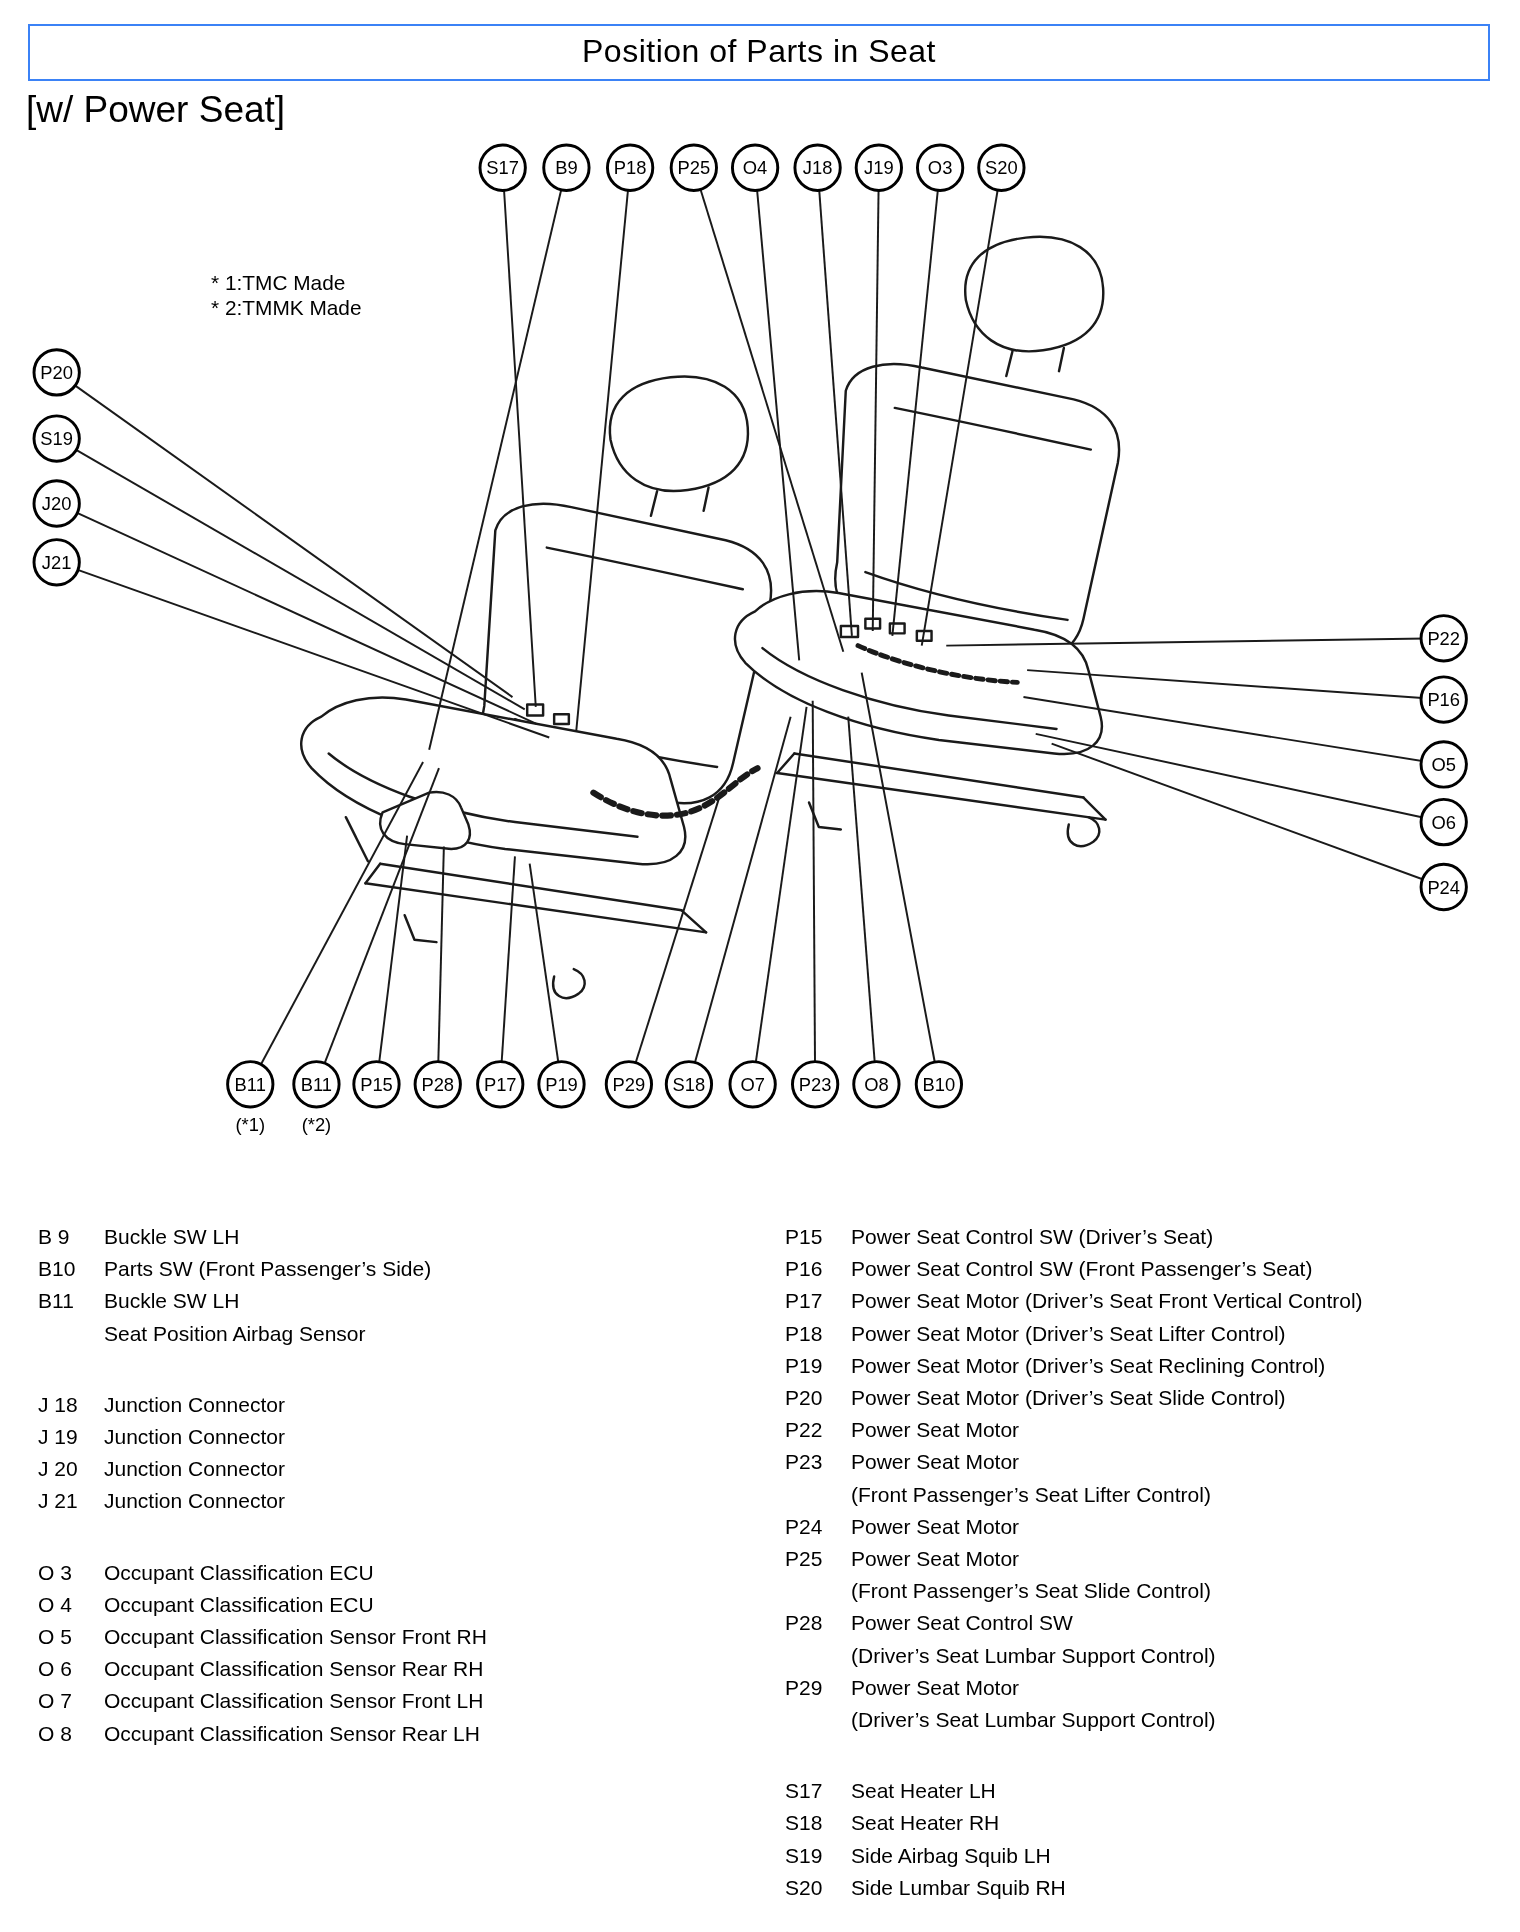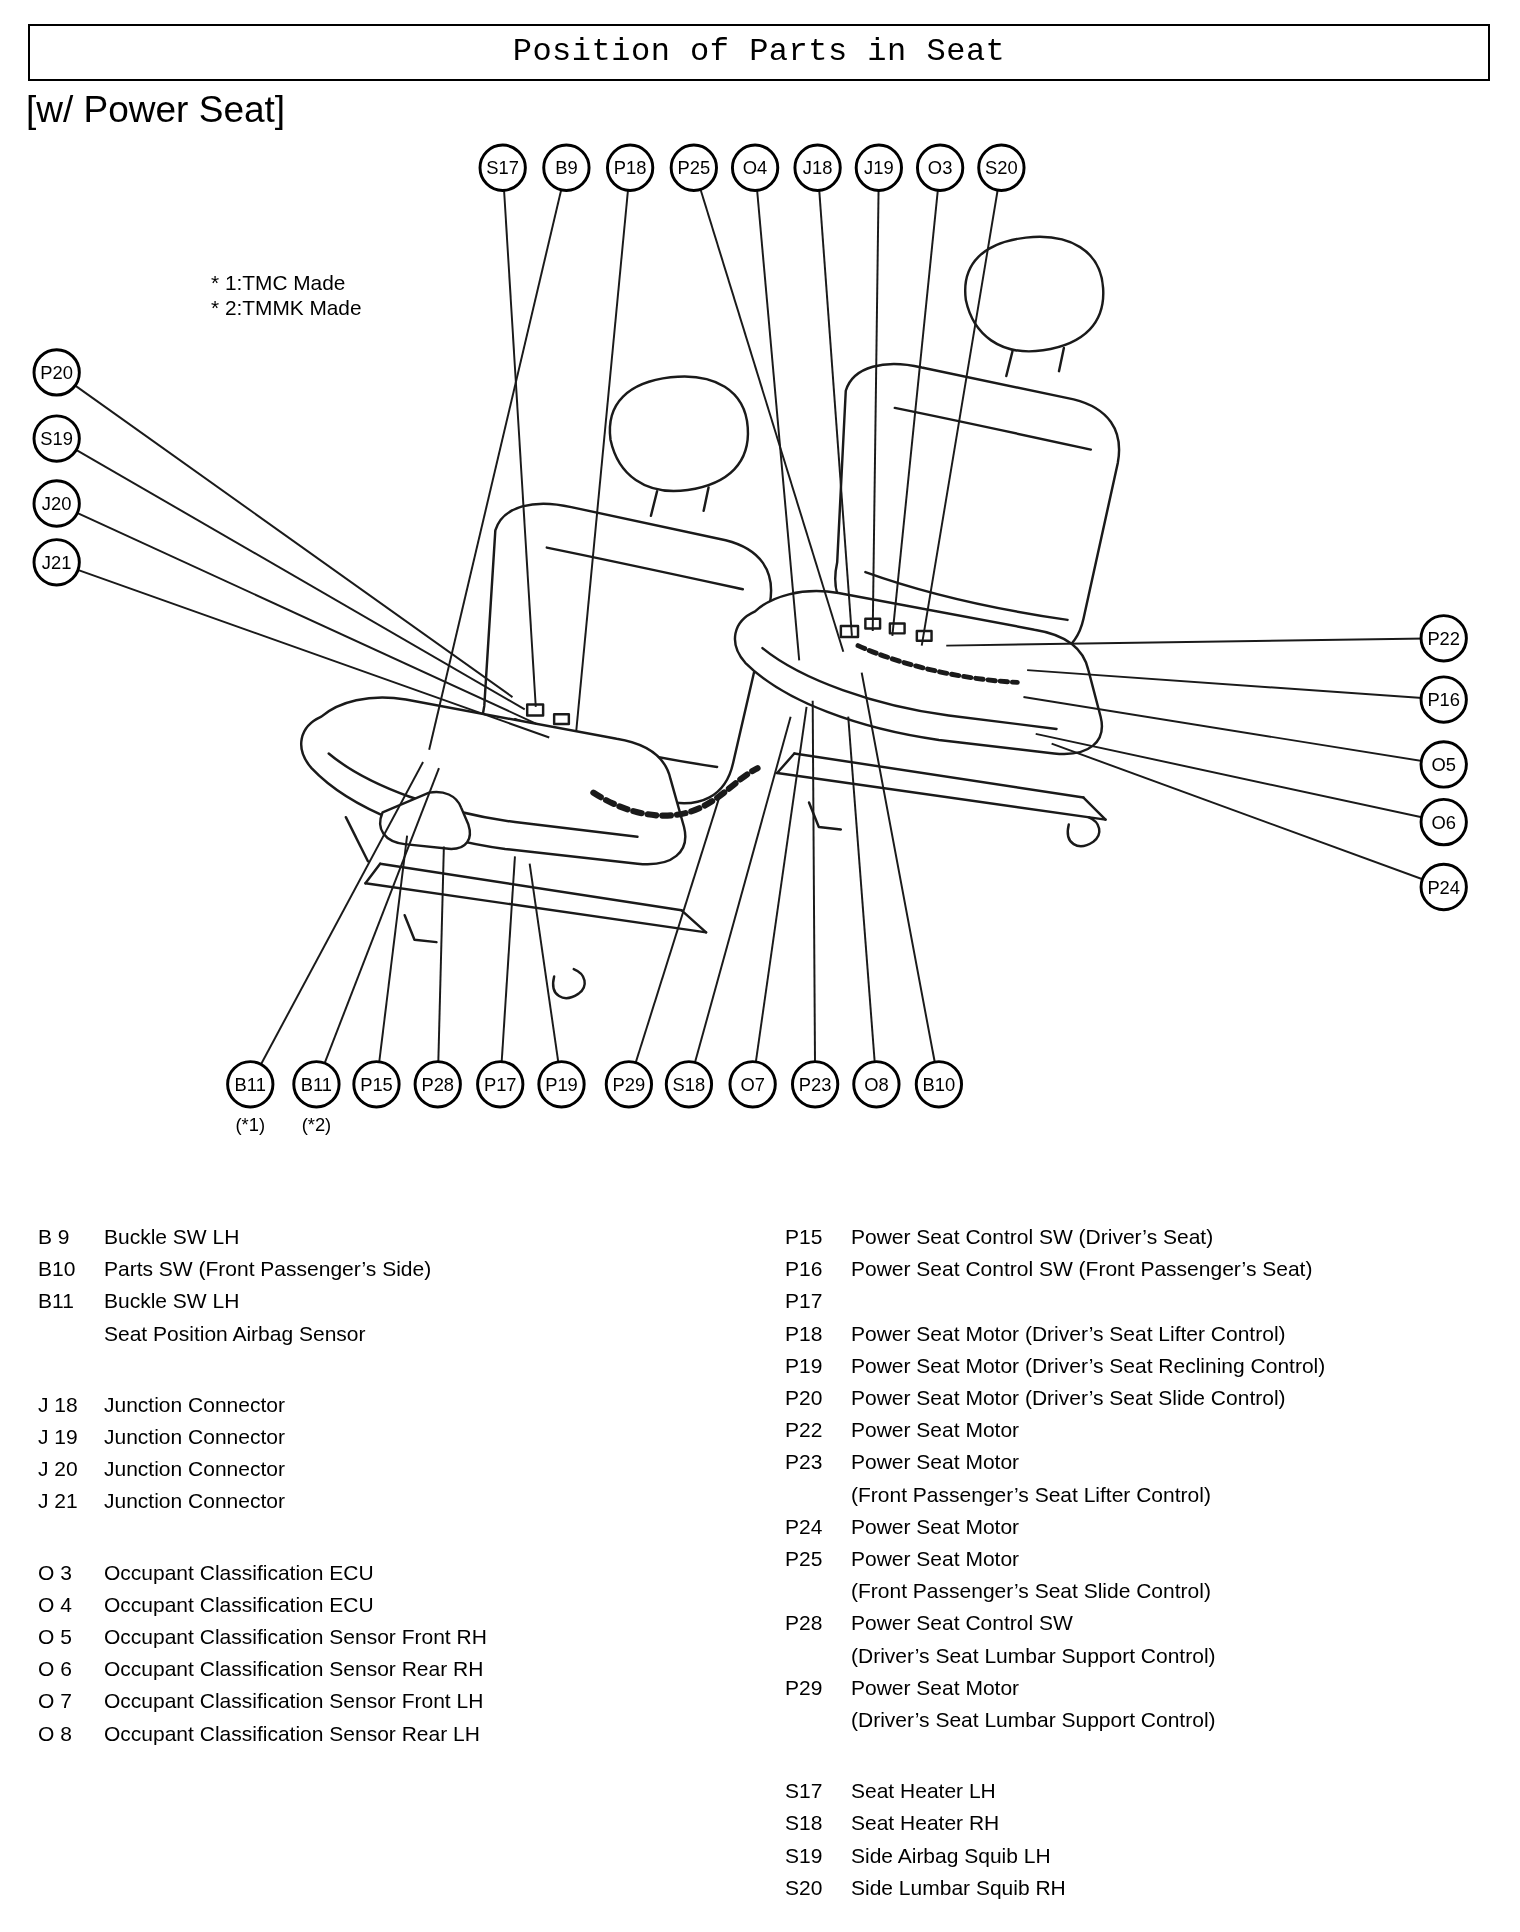--- a/index.html
+++ b/index.html
@@ -3,26 +3,25 @@
 <meta charset="utf-8">
 <style>
   html,body { margin:0; padding:0; }
   body {
     width:1520px; height:1932px; overflow:hidden;
     background:#ffffff; color:#000;
     font-family:"Liberation Sans", sans-serif;
   }
   .title-box {
     margin:24px 30px 0 28px;
-    border:2px solid #000000;
+    border:2px solid #3b82f6;
     text-align:center;
     font-size:32px;
     padding:7px 0 9px 0;
     letter-spacing:0.5px;
-    font-family:Liberation Mono, monospace;
   }
   .subtitle {
     margin:8px 0 0 26px;
     font-size:37px;
   }
   svg#diagram-svg { display:block; width:1520px; height:1017px; }
 
   
   .art path, .art line, .art rect {
     fill:#fff; stroke:#1a1a1a; stroke-width:2; stroke-linejoin:round; stroke-linecap:round;
@@ -362,20 +361,21 @@
           <div class="entry">
             <span class="code">P15</span>
             <span class="desc">Power Seat Control SW (Driver’s Seat)</span>
           </div>
           <div class="entry">
             <span class="code">P16</span>
             <span class="desc">Power Seat Control SW (Front Passenger’s Seat)</span>
           </div>
           <div class="entry">
             <span class="code">P17</span>
+            <span class="desc">Power Seat Motor (Driver’s Seat Front Vertical Control)</span>
           </div>
           <div class="entry">
             <span class="code">P18</span>
             <span class="desc">Power Seat Motor (Driver’s Seat Lifter Control)</span>
           </div>
           <div class="entry">
             <span class="code">P19</span>
             <span class="desc">Power Seat Motor (Driver’s Seat Reclining Control)</span>
           </div>
           <div class="entry">

